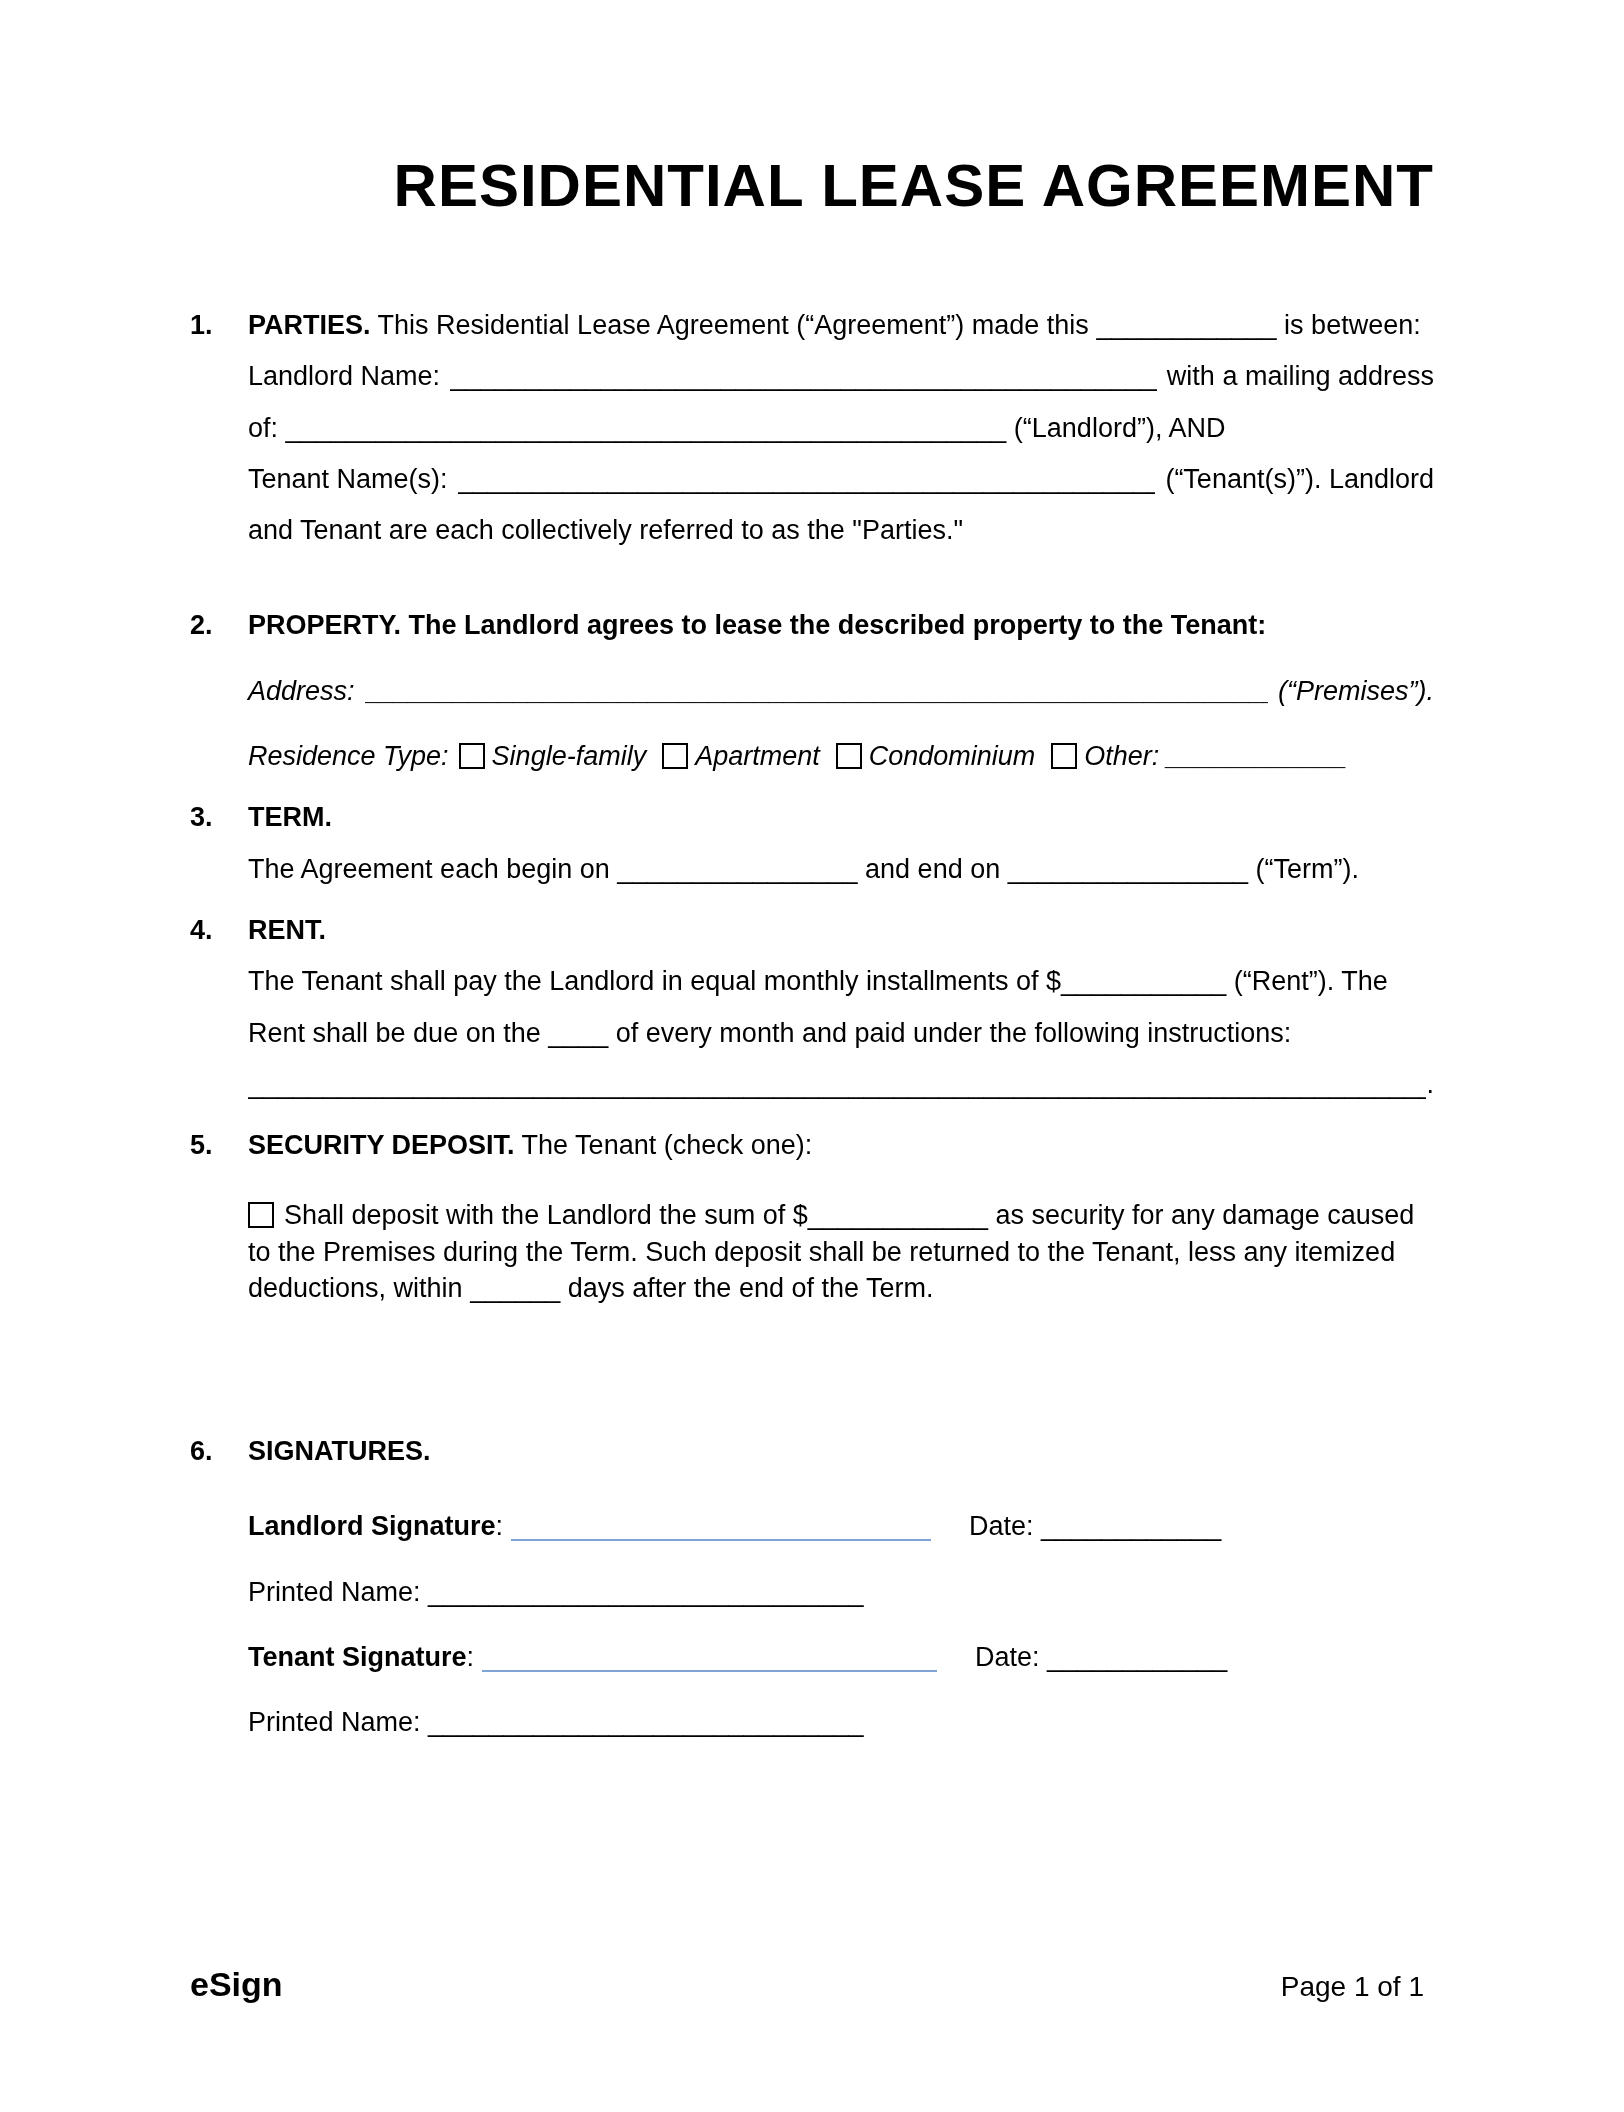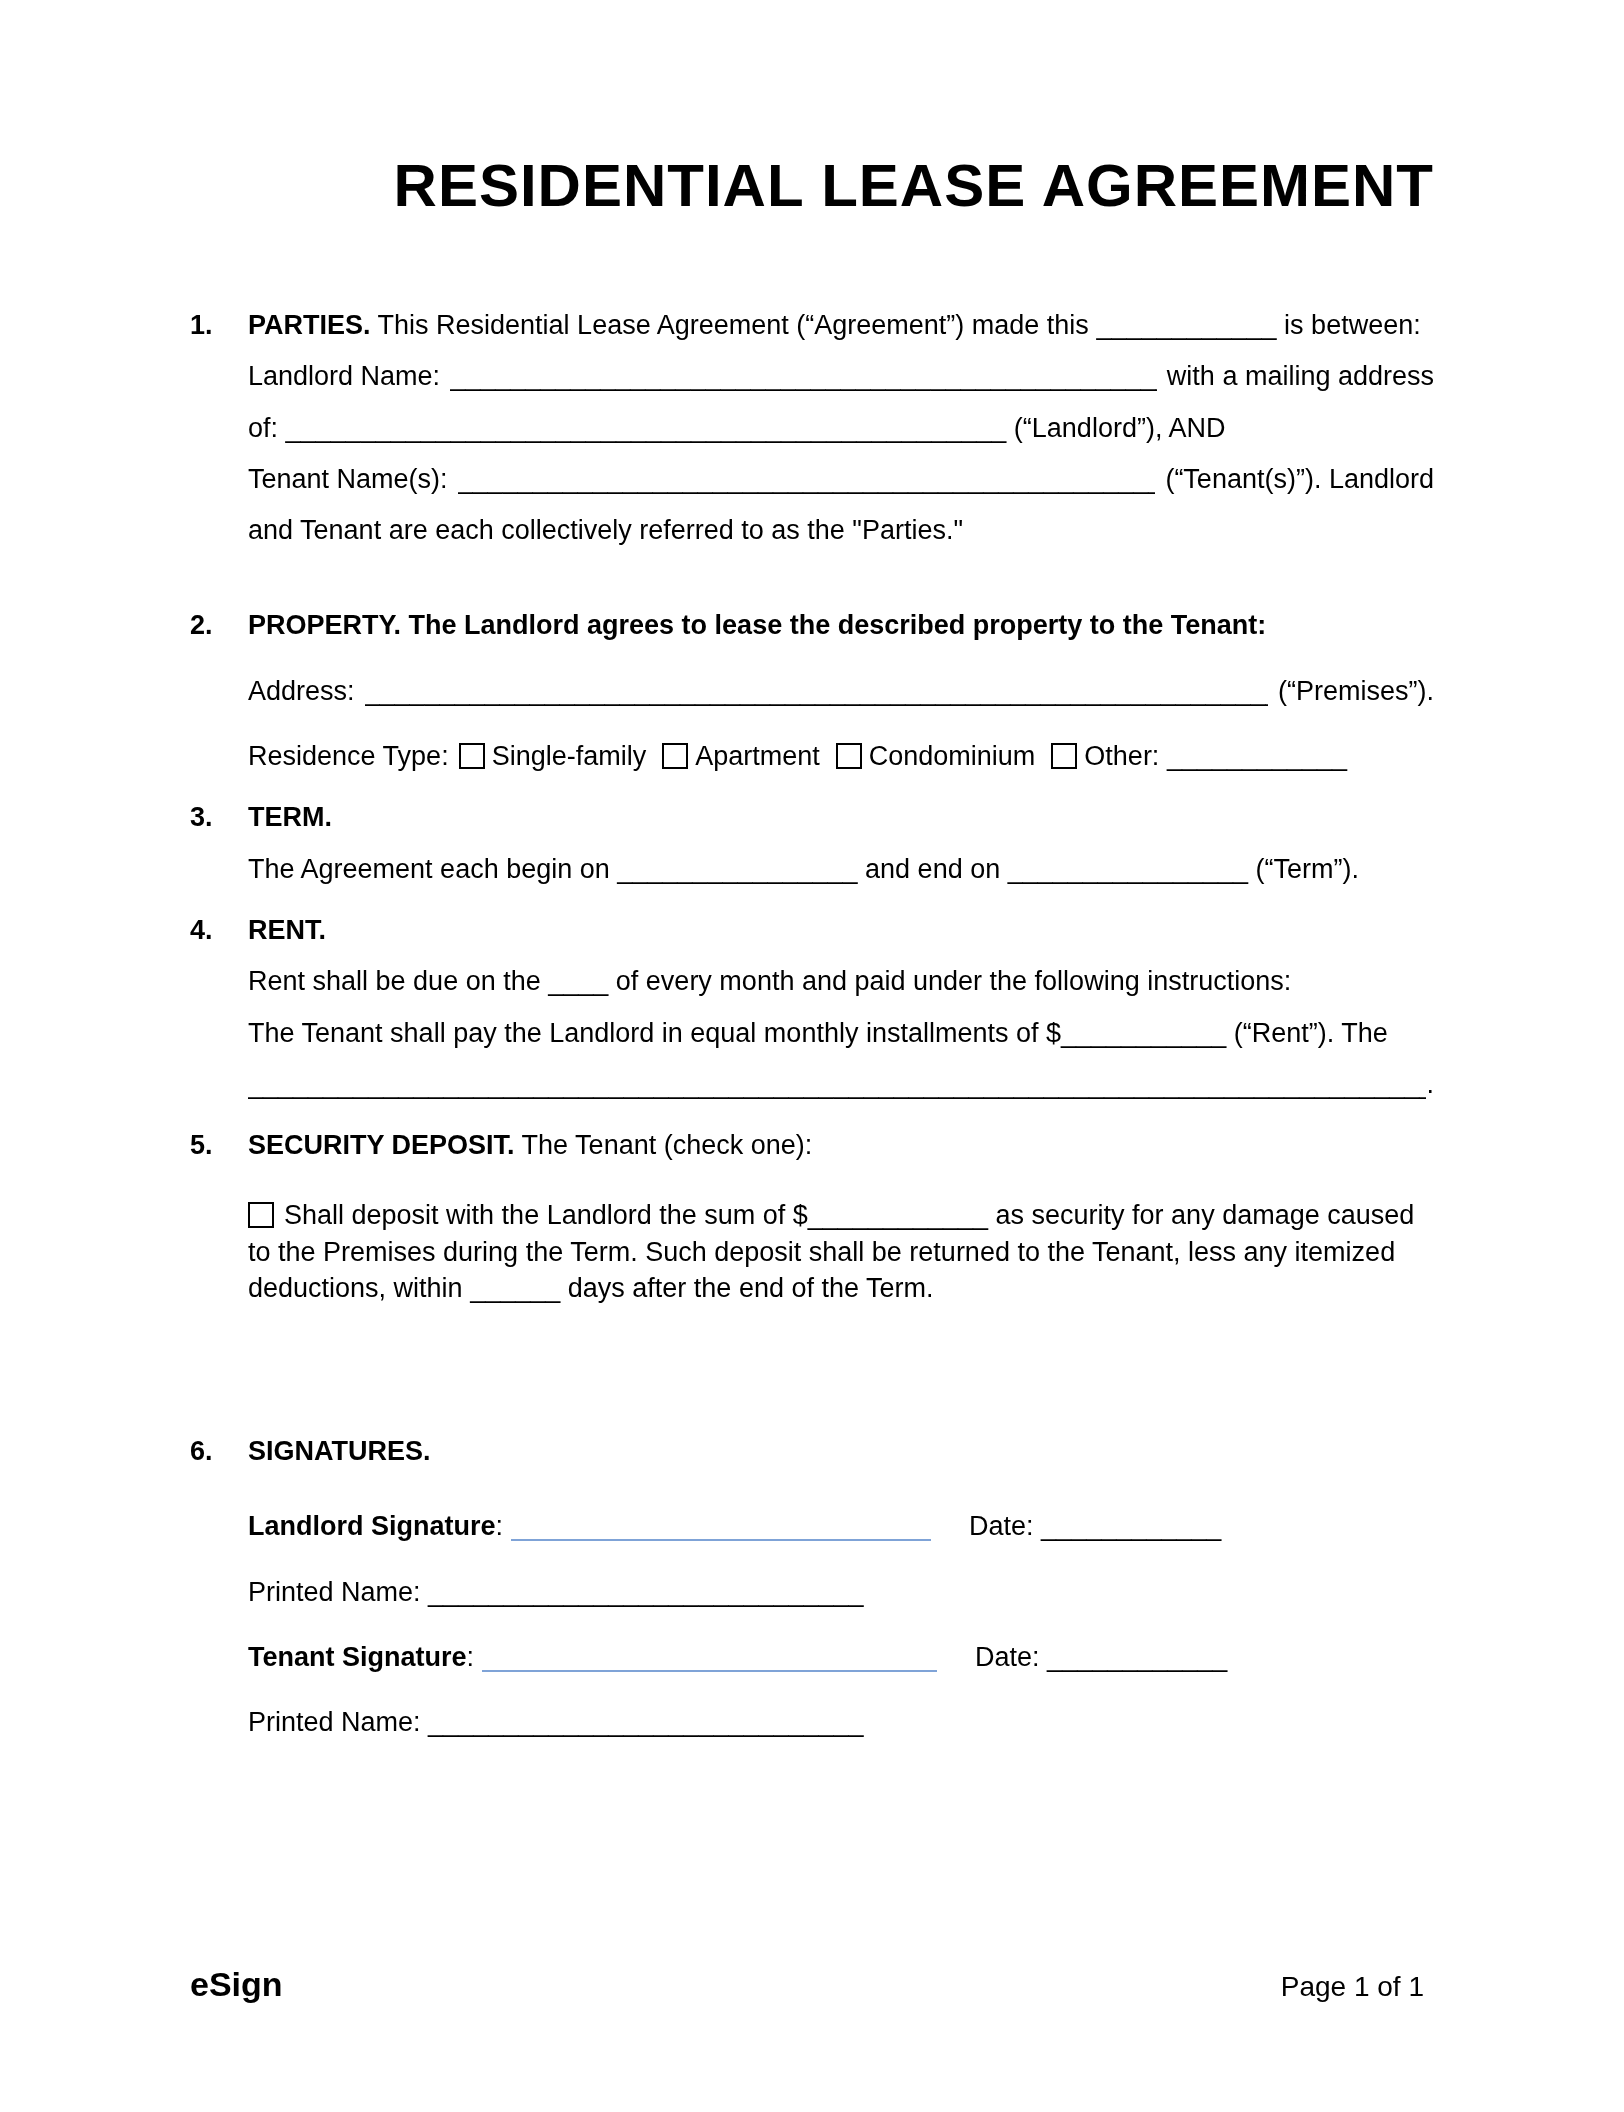--- a/index.html
+++ b/index.html
@@ -15,21 +15,21 @@
     text-align: right; font-size: 60px; font-weight: bold;
     line-height: 1.2; margin: 0 0 78px 0; letter-spacing: 1px;
   }
   .sec { display: flex; margin-top: 44px; }
   .sec.tightgap { margin-top: 10px; }
   .sec.siggap { margin-top: 120px; }
   .num { flex: 0 0 58px; font-weight: bold; }
   .bodycol { flex: 1 1 auto; min-width: 0; }
   .b { font-weight: bold; }
   .nowrap { white-space: nowrap; }
-  .sp { margin-top: 14px; }
+  .sp { margin-top: 14px; font-style: italic; }
   .fline { display: flex; align-items: flex-start; }
   .fline .lbl { flex: 0 0 auto; white-space: pre; }
   .fline .tail { flex: 0 0 auto; white-space: pre; }
   .fill { flex: 1 1 0; overflow: hidden; white-space: nowrap; margin: 0 10px; }
   .fill.mr0 { margin: 0; }
   .cb {
     display: inline-block; width: 26px; height: 26px;
     border: 2.5px solid #000; vertical-align: -4px; background: #fff;
   }
   .cb.opt { margin: 0 7px 0 16px; }
@@ -121,27 +121,27 @@
         <span>(“Term”).</span>
       </div>
     </div>
   </section>
 
   <section class="sec tightgap">
     <div class="num">4.</div>
     <div class="bodycol">
       <div class="b">RENT.</div>
       <div class="nowrap">
+        <span>The Tenant shall pay the Landlord in equal monthly installments of $</span><span>___________</span>
+        <span>(“Rent”). The</span>
+      </div>
+      <div class="nowrap">
         <span>Rent shall be due on the</span>
         <span>____</span>
         <span>of every month and paid under the following instructions:</span>
-      </div>
-      <div class="nowrap">
-        <span>The Tenant shall pay the Landlord in equal monthly installments of $</span><span>___________</span>
-        <span>(“Rent”). The</span>
       </div>
       <div class="fline">
         <span class="fill mr0">________________________________________________________________________________</span>
         <span class="tail">.</span>
       </div>
     </div>
   </section>
 
   <section class="sec tightgap">
     <div class="num">5.</div>

